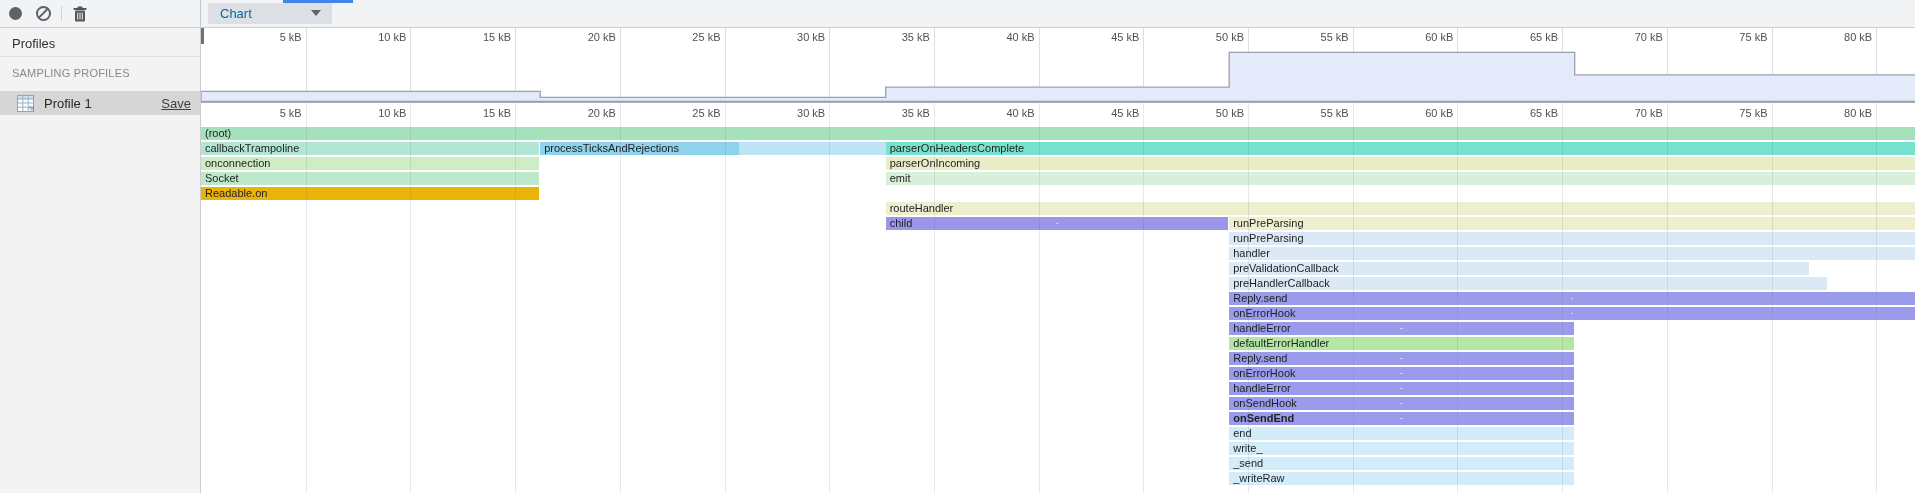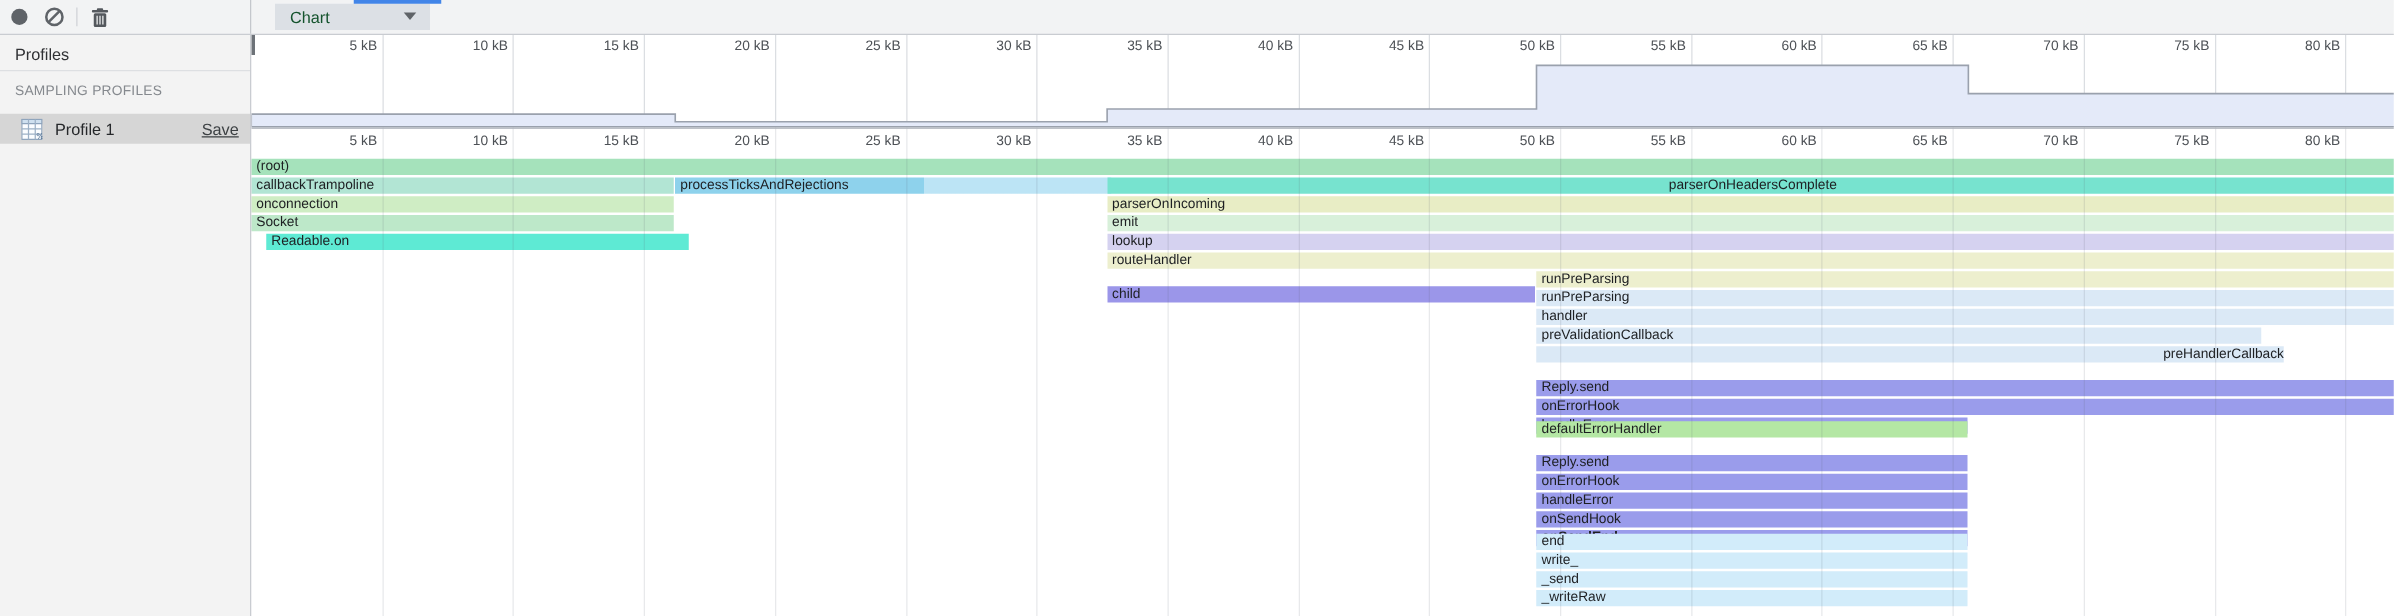--- a/index.html
+++ b/index.html
@@ -10,21 +10,21 @@
   }
   
   .toolbar{position:absolute;left:0;top:0;width:1915px;height:27px;background:#f2f3f4;border-bottom:1px solid #c9ccd1;z-index:10;}
   .tb-btn{position:absolute;top:4px;width:22px;height:20px;cursor:pointer;}
   .record-dot{position:absolute;left:4px;top:3px;width:13px;height:13px;border-radius:50%;background:#5f6368;}
   .ban{position:absolute;left:3px;top:2px;width:11px;height:11px;border:2.2px solid #5f6368;border-radius:50%;}
   .ban::after{content:"";position:absolute;left:-1px;top:4.2px;width:13px;height:2.2px;background:#5f6368;transform:rotate(-45deg);}
   .tb-sep{position:absolute;top:6px;width:1px;height:15px;background:#cfd2d6;}
   .trash{position:absolute;left:4px;top:2px;}
   .panel-divider{position:absolute;left:200px;top:0;width:1px;height:27px;background:#c4c7cc;}
-  .chart-select{position:absolute;left:220px;top:3px;width:124px;height:21px;background:#dce0e5;color:#14532d;cursor:pointer;}
+  .chart-select{position:absolute;left:208px;top:3px;width:124px;height:21px;background:#dce0e5;color:#0369a1;cursor:pointer;}
   .chart-select .lbl{position:absolute;left:12px;top:3px;font-size:13px;}
   .chart-select .caret{position:absolute;right:11px;top:7px;width:0;height:0;border-left:5px solid transparent;border-right:5px solid transparent;border-top:6px solid #5f6368;}
   .top-accent{position:absolute;left:283px;top:0;width:70px;height:3px;background:#4285e8;}
   
   .sidebar{position:absolute;left:0;top:27px;width:200px;height:466px;background:#f3f3f3;border-right:1px solid #c9ccd1;z-index:5;}
   .sb-title{position:absolute;left:12px;top:9px;font-size:13px;color:#303134;}
   .sb-divider{position:absolute;left:0;top:29px;width:200px;height:1px;background:#dddfe2;}
   .sb-section{position:absolute;left:12px;top:40px;font-size:11px;color:#85898e;letter-spacing:.2px;}
   .profile-row{position:absolute;left:0;top:64px;width:200px;height:24px;background:#d6d6d6;cursor:pointer;}
   .profile-icon{position:absolute;left:17px;top:4px;}
@@ -36,21 +36,21 @@
   .gridline-fl{position:absolute;top:76px;width:1px;height:390px;background:rgba(90,100,110,0.14);z-index:3;}
   .ruler-label{position:absolute;width:80px;text-align:right;font-size:11px;color:#4d5156;z-index:2;}
   .ruler-top .ruler-label{top:4px;}
   .ruler-mid .ruler-label{top:80px;}
   .overview-svg{position:absolute;left:0;top:0;z-index:1;}
   .overview-bottom{position:absolute;left:0;top:75px;width:1714px;height:1px;background:#a8adb6;}
   .left-notch{position:absolute;left:0;top:1px;width:3px;height:16px;background:#6d7278;z-index:4;}
   .flame{position:absolute;left:0;top:100px;width:1714px;height:366px;}
   .bar{position:absolute;height:13px;overflow:hidden;white-space:nowrap;font-size:11px;color:#1d1f22;line-height:13px;cursor:pointer;z-index:2;}
   .bar span{padding-left:4px;}
-  .bar.dots{background-image:radial-gradient(rgba(255,255,255,.55) 1px, transparent 1.3px);background-size:7px 6px;margin-top:12px;}
+  .bar.dots{background-image:radial-gradient(rgba(255,255,255,.55) 1px, transparent 1.3px);background-size:7px 6px;}
 </style>
 </head>
 <body>
 
 <div class="toolbar">
   <div class="tb-btn" style="left:5px;">
       <div class="record-dot"></div>
     </div>
   <div class="tb-btn" style="left:33px;">
       <div class="ban"></div>
@@ -166,34 +166,33 @@
       <div class="ruler-label" style="left: 1172.4px;">60 kB</div>
       <div class="ruler-label" style="left: 1277.1px;">65 kB</div>
       <div class="ruler-label" style="left: 1381.8px;">70 kB</div>
       <div class="ruler-label" style="left: 1486.5px;">75 kB</div>
       <div class="ruler-label" style="left: 1591.2px;">80 kB</div>
     </div>
   <div id="flame" class="flame">
       <div class="bar" style="left: 0px; width: 1714px; top: 0px; background: rgb(165, 226, 187);"><span>(root)</span></div>
       <div class="bar" style="left: 0px; width: 338.2px; top: 15px; background: rgb(178, 229, 212);"><span>callbackTrampoline</span></div>
       <div class="bar" style="left: 339.2px; width: 349px; top: 15px; background: linear-gradient(to right, rgb(142, 210, 236) 57%, rgb(188, 228, 245) 57%);"><span>processTicksAndRejections</span></div>
-      <div class="bar" style="left: 684.7px; width: 1029.2px; top: 15px; background: rgb(119, 227, 207); text-align: center;"><span>parserOnHeadersComplete</span></div>
+      <div class="bar" style="left: 684.7px; width: 1029.2px; top: 15px; background: rgb(119, 227, 207);"><span>parserOnHeadersComplete</span></div>
       <div class="bar" style="left: 0px; width: 338.2px; top: 30px; background: rgb(207, 237, 196);"><span>onconnection</span></div>
       <div class="bar" style="left: 684.7px; width: 1029.2px; top: 30px; background: rgb(232, 237, 197);"><span>parserOnIncoming</span></div>
       <div class="bar" style="left: 0px; width: 338.2px; top: 45px; background: rgb(189, 232, 201);"><span>Socket</span></div>
       <div class="bar" style="left: 684.7px; width: 1029.2px; top: 45px; background: rgb(216, 240, 218);"><span>emit</span></div>
-      <div class="bar" style="left: 12px; width: 338.2px; top: 60px; background: #5eead4;"><span>Readable.on</span></div>
-      <div class="bar" style="left: 684.7px; width: 1029.2px; top: 60px; background: rgb(213, 210, 240);"><span>lookup</span></div>
+      <div class="bar" style="left: 0px; width: 338.2px; top: 60px; background: #eab308;"><span>Readable.on</span></div>
       <div class="bar" style="left: 684.7px; width: 1029.2px; top: 75px; background: rgb(237, 239, 206);"><span>routeHandler</span></div>
       <div class="bar dots" style="left: 684.7px; width: 342.4px; top: 90px; background: radial-gradient(rgba(255, 255, 255, 0.55) 1px, transparent 1.3px) rgb(155, 150, 233);"><span>child</span></div>
       <div class="bar" style="left: 1028.2px; width: 685.8px; top: 90px; background: rgb(237, 239, 206);"><span>runPreParsing</span></div>
       <div class="bar" style="left: 1028.2px; width: 685.8px; top: 105px; background: rgb(219, 233, 246);"><span>runPreParsing</span></div>
       <div class="bar" style="left: 1028.2px; width: 685.8px; top: 120px; background: rgb(219, 233, 246);"><span>handler</span></div>
       <div class="bar" style="left: 1028.2px; width: 580px; top: 135px; background: rgb(219, 233, 246);"><span>preValidationCallback</span></div>
-      <div class="bar" style="left: 1028.2px; width: 598px; top: 150px; background: rgb(219, 233, 246); text-align: right;"><span>preHandlerCallback</span></div>
+      <div class="bar" style="left: 1028.2px; width: 598px; top: 150px; background: rgb(219, 233, 246);"><span>preHandlerCallback</span></div>
       <div class="bar dots" style="left: 1028.2px; width: 685.8px; top: 165px; background: radial-gradient(rgba(255, 255, 255, 0.55) 1px, transparent 1.3px) rgb(154, 156, 235);"><span>Reply.send</span></div>
       <div class="bar dots" style="left: 1028.2px; width: 685.8px; top: 180px; background: radial-gradient(rgba(255, 255, 255, 0.55) 1px, transparent 1.3px) rgb(154, 156, 235);"><span>onErrorHook</span></div>
       <div class="bar dots" style="left: 1028.2px; width: 344.5px; top: 195px; background: radial-gradient(rgba(255, 255, 255, 0.55) 1px, transparent 1.3px) rgb(154, 156, 235);"><span>handleError</span></div>
       <div class="bar" style="left: 1028.2px; width: 344.5px; top: 210px; background: rgb(180, 231, 164);"><span>defaultErrorHandler</span></div>
       <div class="bar dots" style="left: 1028.2px; width: 344.5px; top: 225px; background: radial-gradient(rgba(255, 255, 255, 0.55) 1px, transparent 1.3px) rgb(154, 156, 235);"><span>Reply.send</span></div>
       <div class="bar dots" style="left: 1028.2px; width: 344.5px; top: 240px; background: radial-gradient(rgba(255, 255, 255, 0.55) 1px, transparent 1.3px) rgb(154, 156, 235);"><span>onErrorHook</span></div>
       <div class="bar dots" style="left: 1028.2px; width: 344.5px; top: 255px; background: radial-gradient(rgba(255, 255, 255, 0.55) 1px, transparent 1.3px) rgb(154, 156, 235);"><span>handleError</span></div>
       <div class="bar dots" style="left: 1028.2px; width: 344.5px; top: 270px; background: radial-gradient(rgba(255, 255, 255, 0.55) 1px, transparent 1.3px) rgb(154, 156, 235);"><span>onSendHook</span></div>
       <div class="bar dots" style="left: 1028.2px; width: 344.5px; top: 285px; background: radial-gradient(rgba(255, 255, 255, 0.55) 1px, transparent 1.3px) rgb(154, 156, 235); font-weight: bold;"><span>onSendEnd</span></div>
       <div class="bar" style="left: 1028.2px; width: 344.5px; top: 300px; background: rgb(210, 236, 250);"><span>end</span></div>

